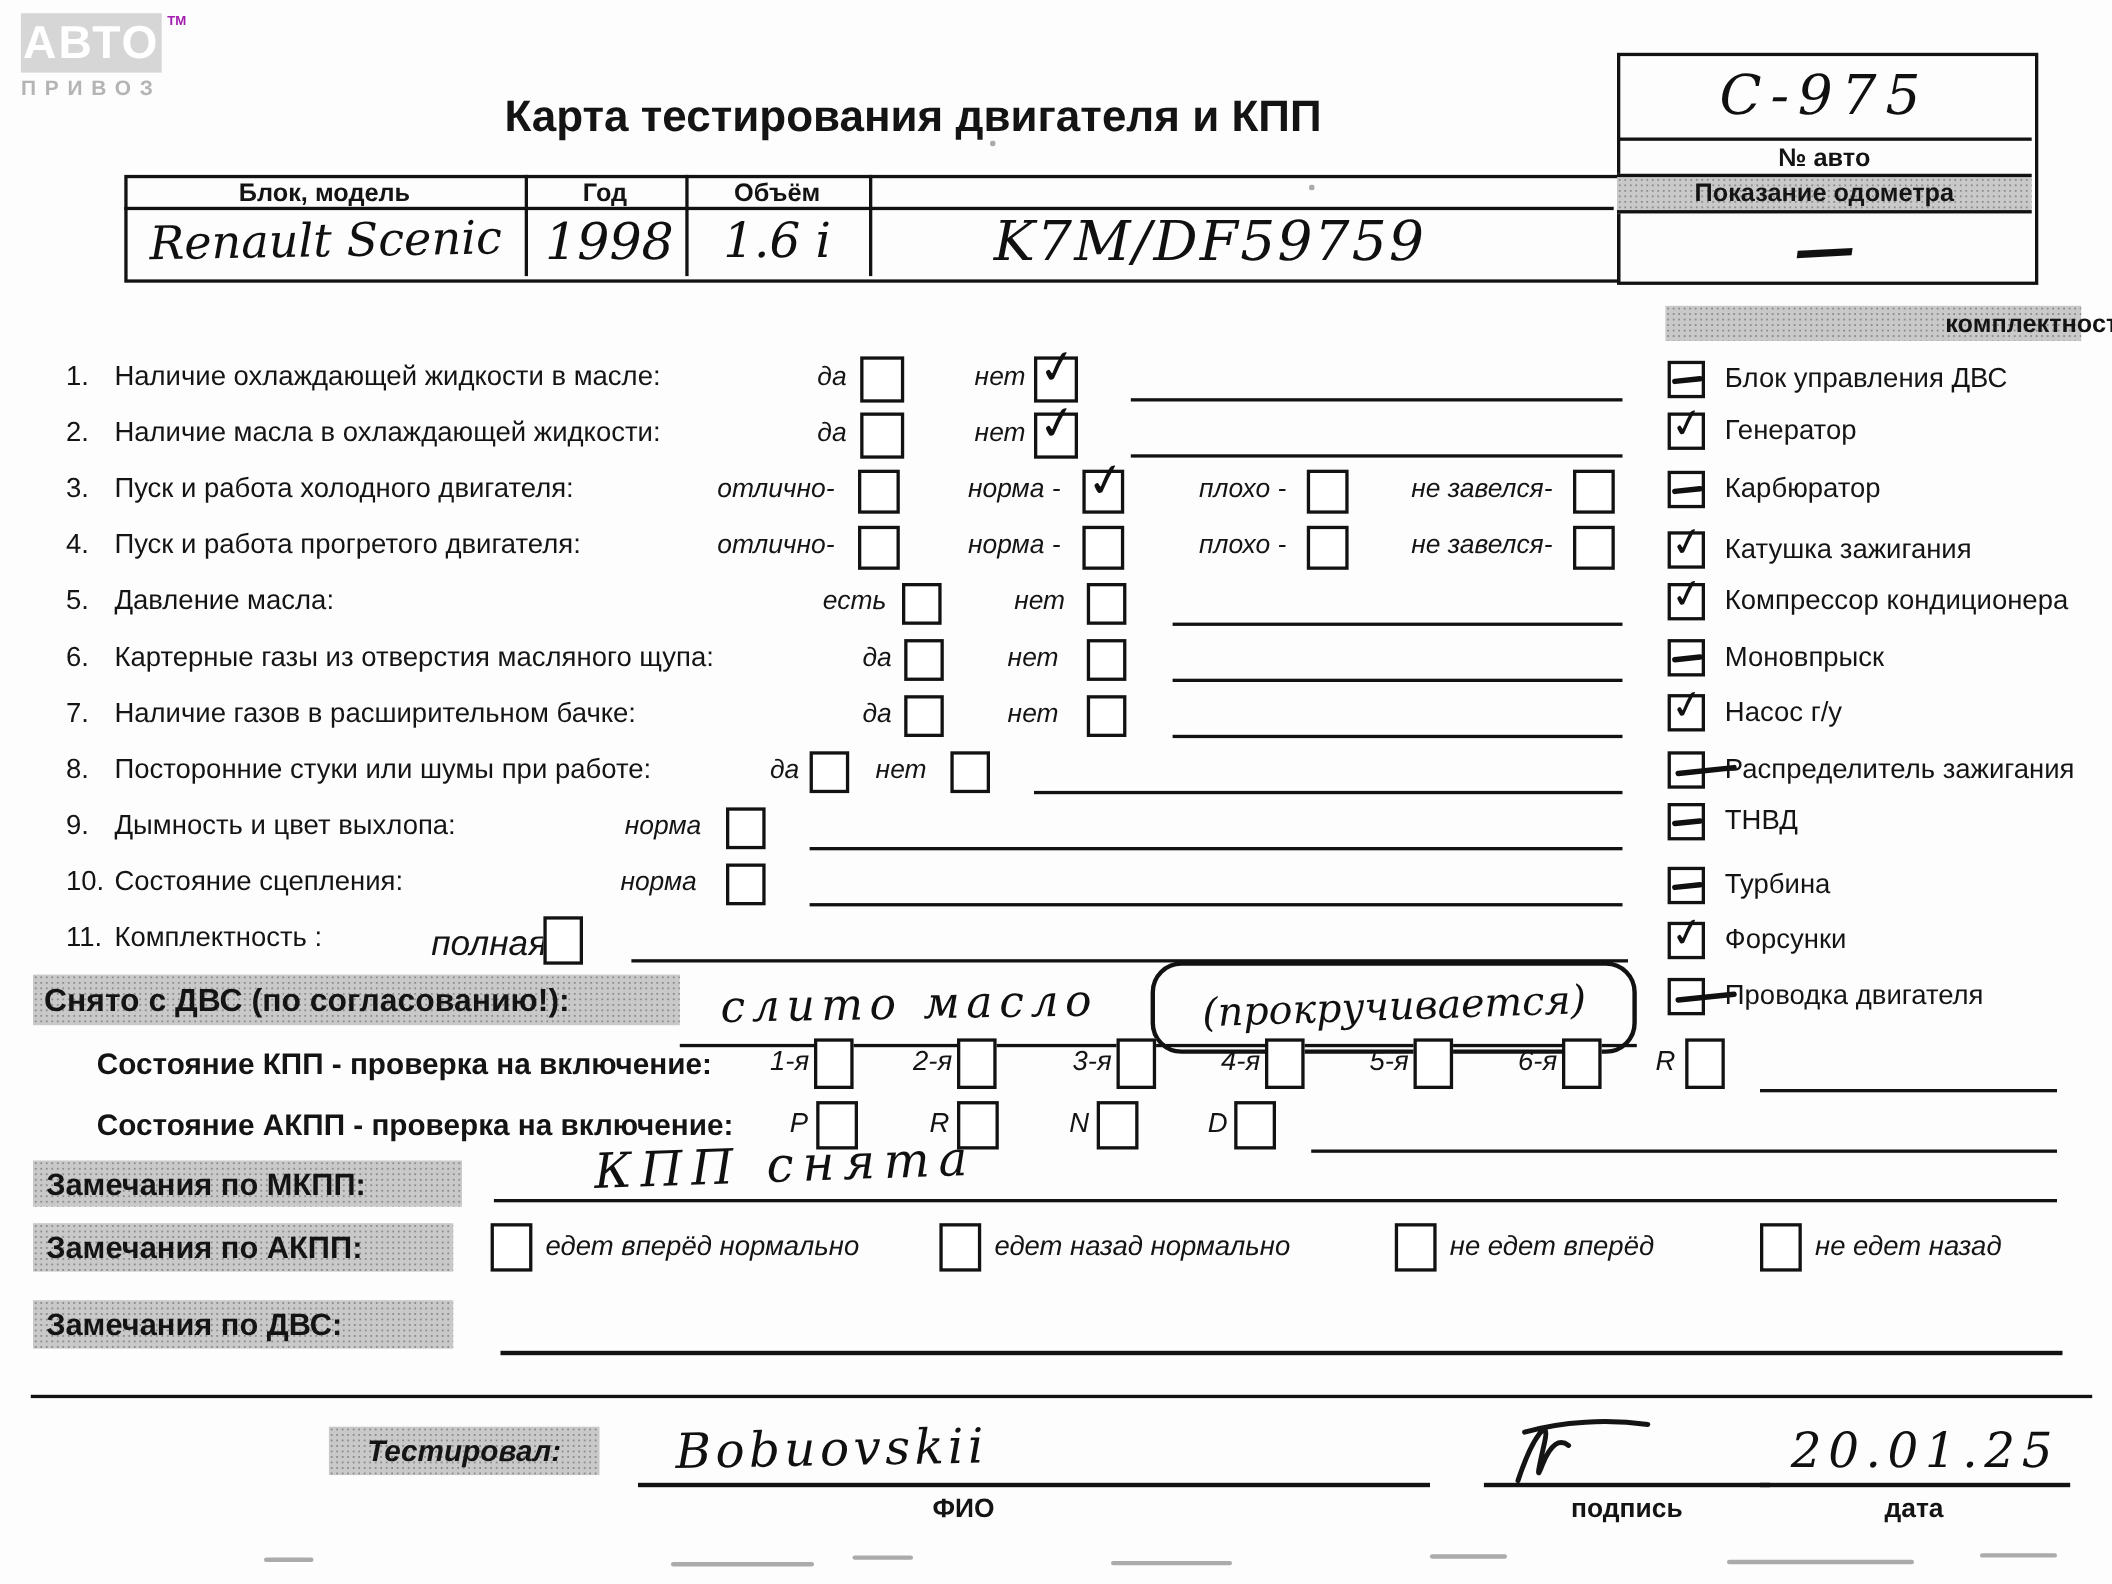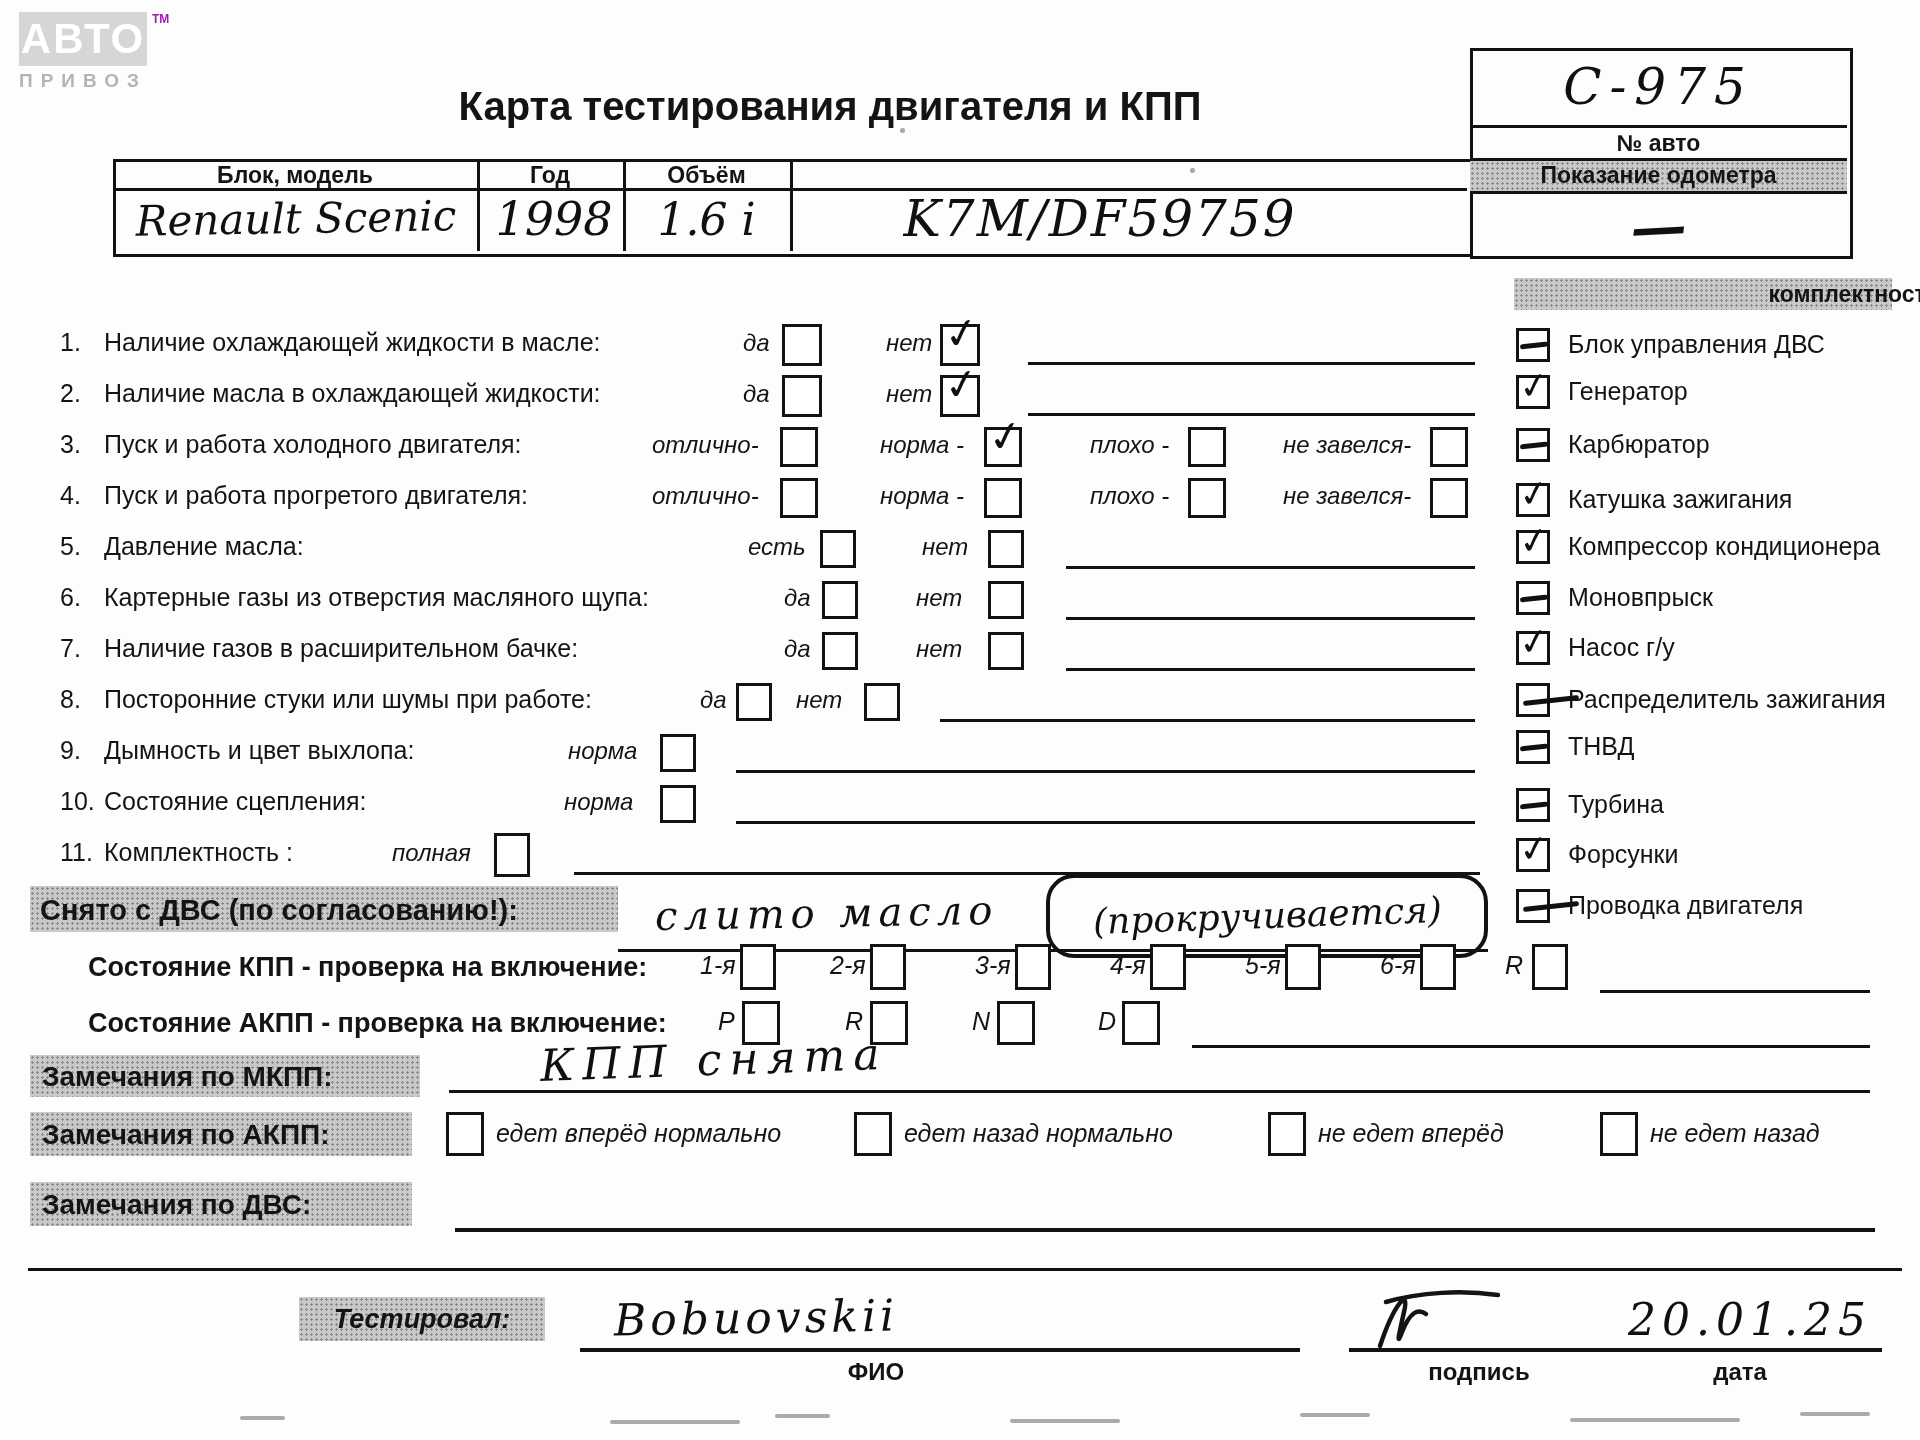--- a/index.html
+++ b/index.html
@@ -183,21 +183,21 @@
       <div style="position: absolute; left: 568px; top: 737px; font-size: 24px; font-style: italic; white-space: nowrap;">норма</div>
       <div class="cbx" style="position: absolute; left: 660px; top: 734px; width: 36px; height: 38px;"></div>
       <div class="line" style="position: absolute; left: 736px; top: 770px; width: 739px;"></div>
       <div style="position: absolute; left: 60px; top: 787px; font-size: 25px; white-space: nowrap;">10.</div>
       <div style="position: absolute; left: 104px; top: 787px; font-size: 25px; white-space: nowrap;">Состояние сцепления:</div>
       <div style="position: absolute; left: 564px; top: 788px; font-size: 24px; font-style: italic; white-space: nowrap;">норма</div>
       <div class="cbx" style="position: absolute; left: 660px; top: 785px; width: 36px; height: 38px;"></div>
       <div class="line" style="position: absolute; left: 736px; top: 821px; width: 739px;"></div>
       <div style="position: absolute; left: 60px; top: 838px; font-size: 25px; white-space: nowrap;">11.</div>
       <div style="position: absolute; left: 104px; top: 838px; font-size: 25px; white-space: nowrap;">Комплектность :</div>
-      <div style="position: absolute; left: 392px; top: 839px; font-size: 24px; font-style: italic; white-space: nowrap;">полная</div>
+      <div style="position: absolute; left: 392px; top: 839px; font-size: 32px; font-style: italic; white-space: nowrap;">полная</div>
       <div class="cbx" style="position: absolute; left: 494px; top: 833px; width: 36px; height: 44px;"></div>
       <div class="line" style="position: absolute; left: 574px; top: 872px; width: 906px;"></div>
     </div>
 
   <div class="abs shade" style="left:30px;top:886px;width:588px;height:46px;"></div>
   <div class="abs bold" style="left:40px;top:894px;font-size:29px;white-space:nowrap;">Снято с ДВС (по согласованию!):</div>
   <div class="abs hw" style="left:655px;top:893px;font-size:40px;letter-spacing:6px;transform:rotate(-1deg);">слито масло</div>
   <div class="abs" style="left:1046px;top:874px;width:442px;height:84px;border:4px solid #121212;border-radius:28px;box-sizing:border-box;display:flex;align-items:center;justify-content:center;">
     <span class="hw" style="font-size:36px;transform:rotate(-2deg);">(прокручивается)</span>
   </div>

